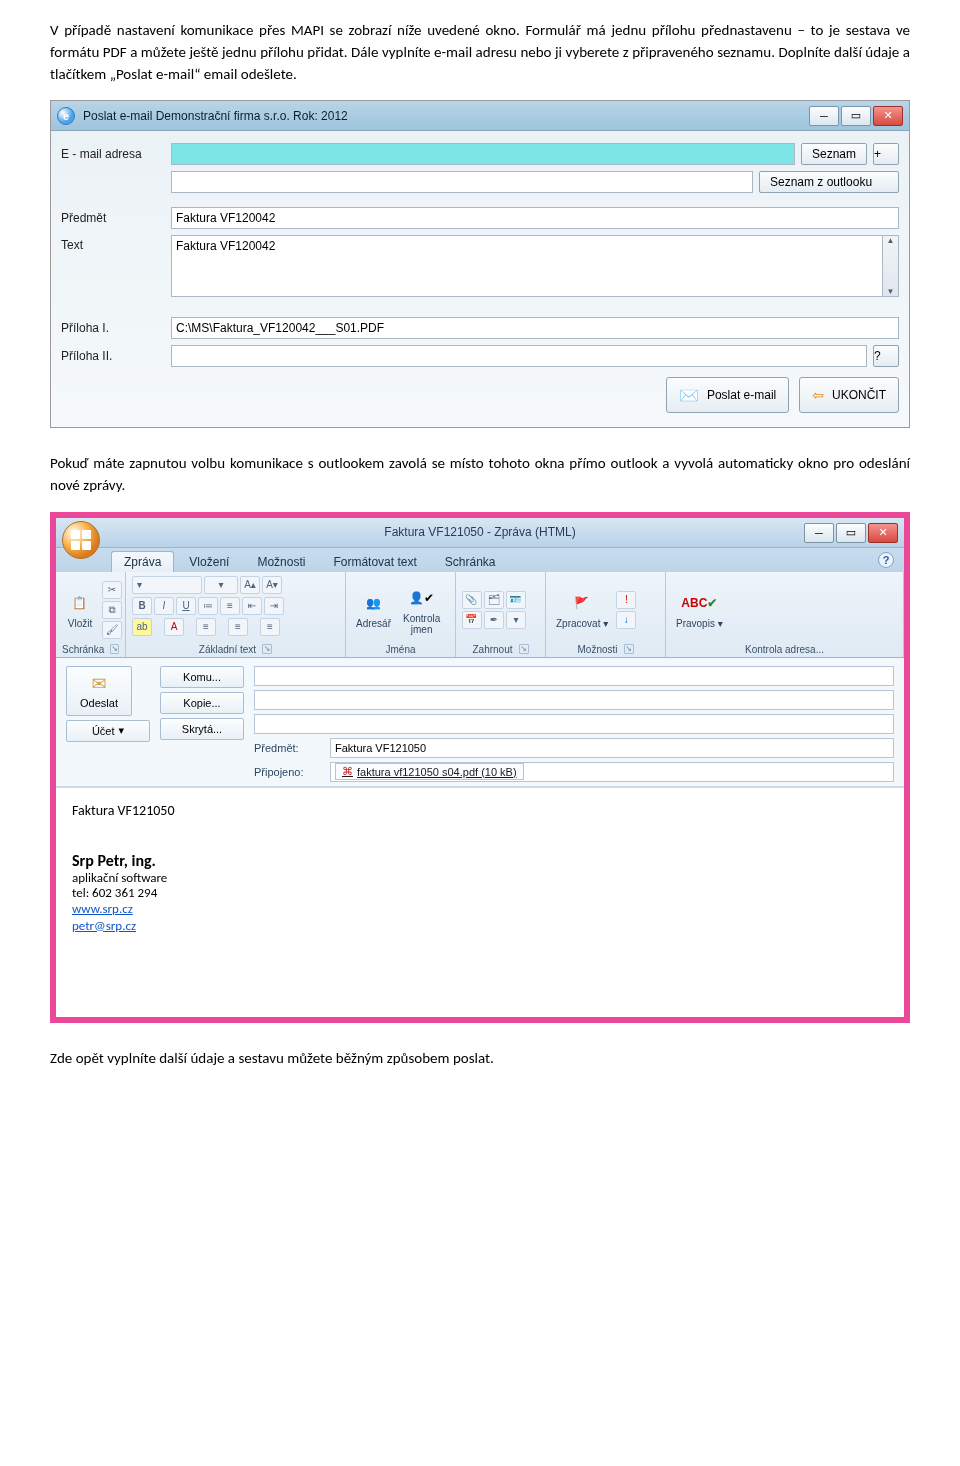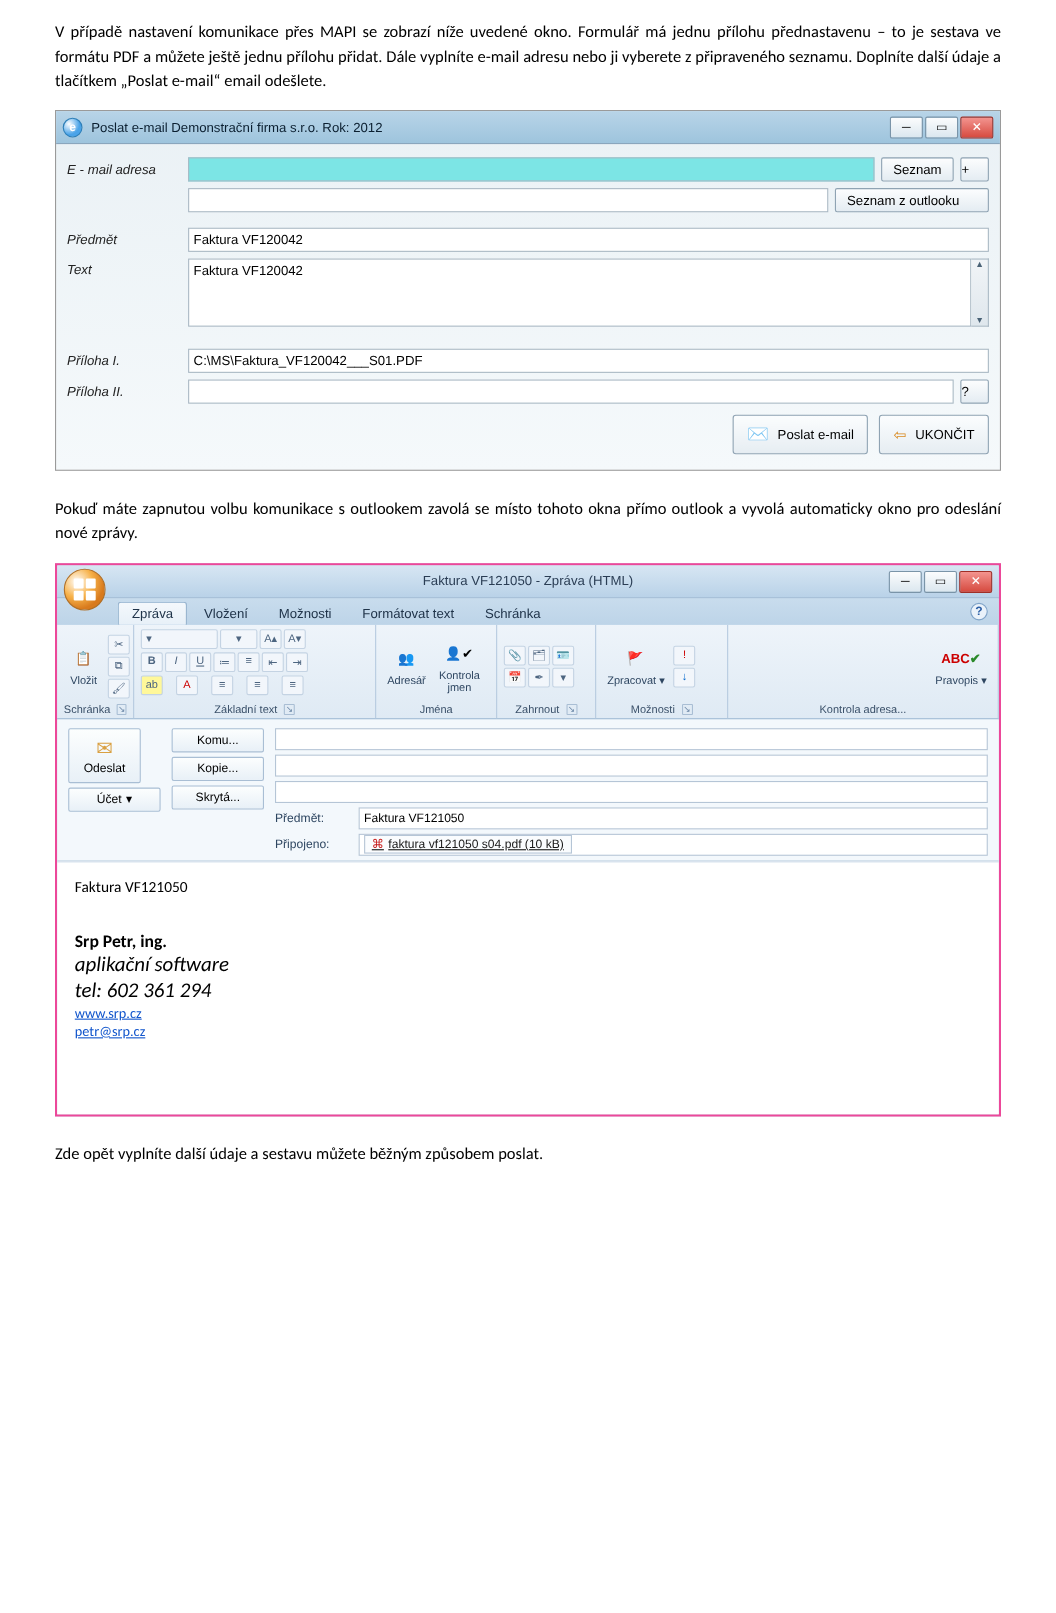--- a/index.html
+++ b/index.html
@@ -39,21 +39,21 @@
   .winbtn {
     width: 30px; height:20px; border:1px solid #7a94a8;
     background: linear-gradient(#fbfcfd,#dbe7ef);
     border-radius:2px; display:flex;align-items:center;justify-content:center;
     font-size:11px;
   }
   .winbtn.red { background: linear-gradient(#f3948f,#d64a3f); color:#fff; border-color:#a02f27; }
 
   .form1 { padding: 12px 10px 14px 10px; }
   .row1 { display:flex; align-items:center; margin-bottom:6px; }
-  .lbl1 { width: 110px; color:#222; text-align:left; padding-right:24px;font-style:italic; }
+  .lbl1 { width: 110px; color:#222; text-align:left; padding-right:24px; }
   .inp1, .btn1, .ta1 {
     font-family: inherit; font-size:12px;
   }
   .inp1 {
     height: 22px; border:1px solid #a9b8c4; background:#fff;
     padding:0 4px;
   }
   .inp1.cyan { background:#7ce5e5; }
   .btn1 {
     height:22px; border:1px solid #8fa3b3; background:linear-gradient(#fcfdfe,#e4ecf2);
@@ -75,21 +75,21 @@
   .bigbtn {
     display:flex;align-items:center;gap:8px;
     height:36px; padding:0 12px;
     border:1px solid #8fa3b3; border-radius:3px;
     background:linear-gradient(#fbfdfe,#e6edf2);
     font-size:12px;
   }
 
   
   .win2 {
-    border:2px solid #ec4899;
+    border:6px solid #ec4899;
     background:#cfe0f0;
     font-family:"Segoe UI", Tahoma, sans-serif;
     font-size:12px;
     margin-bottom:25px;
   }
   .titlebar2 {
     display:flex;align-items:center;justify-content:center;
     position:relative;
     height:30px;
     background:linear-gradient(#d7e6f3,#b9d2e8);
@@ -148,21 +148,21 @@
   .sendbtn{width:66px;height:50px;border:1px solid #a9bed4;border-radius:2px;background:linear-gradient(#fcfefe,#e8f0f7);display:flex;flex-direction:column;align-items:center;justify-content:center;gap:2px;}
   .sendbtn .ic{color:#d9a042;font-size:18px;}
   .hdrrows{flex:1;display:flex;flex-direction:column;gap:4px;}
   .hdrrow{display:flex;align-items:center;gap:6px;}
   .hdrrow .l{width:70px;font-size:11px;color:#2e4661;}
   .hdrinp{flex:1;height:20px;border:1px solid #b5c5d6;background:#fff;padding:0 4px;font-size:11px;}
   .attach-chip{display:inline-flex;align-items:center;gap:4px;border:1px solid #b5c5d6;background:#fafcfe;padding:1px 6px;font-size:11px;text-decoration:underline;color:#1a1a1a;}
 
   .bodyarea{background:#fff;padding:14px 16px;height:230px;font-family:Calibri,Arial,sans-serif;font-size:14px;color:#000;border-top:1px solid #cddbe8;}
   .sig-name{font-weight:bold;font-size:16px;margin-top:32px;}
-  .sig-line{font-size:19px;font-style:italic;}
+  .sig-line{font-size:13px;}
   .sig-link{color:#1155cc;text-decoration:underline;font-size:13px;}
 </style>
 </head>
 <body>
 
 <p class="para">V&nbsp;případě nastavení komunikace přes MAPI se zobrazí níže uvedené okno. Formulář má jednu přílohu přednastavenu – to je sestava ve formátu PDF a můžete ještě jednu přílohu přidat. Dále vyplníte e-mail adresu nebo ji vyberete z&nbsp;připraveného seznamu. Doplníte další údaje a tlačítkem „Poslat e-mail“ email odešlete.</p>
 
 <div class="win1">
   <div class="titlebar1">
     <div class="icon">e</div>
@@ -348,21 +348,21 @@
           <div class="smbtn" style="color:#06c;">↓</div>
         </div>
       </div>
       <div class="cap">
           <span>Možnosti</span>
           <span class="dl">↘</span>
         </div>
     </div>
 
     <div class="rgroup" style="flex:1;">
-      <div class="body" style="justify-content:flex-end;">
+      <div class="body" style="justify-content:flex-start;">
         <div class="ribbtn-lg">
           <div class="ic" style="color:#c00;font-weight:bold;">ABC<span style="color:#2a8a2a;">✔</span></div>
           <div class="lab"><span>Pravopis</span> ▾</div>
         </div>
       </div>
       <div class="cap">
           <span>Kontrola adresa...</span>
         </div>
     </div>
   </div>

